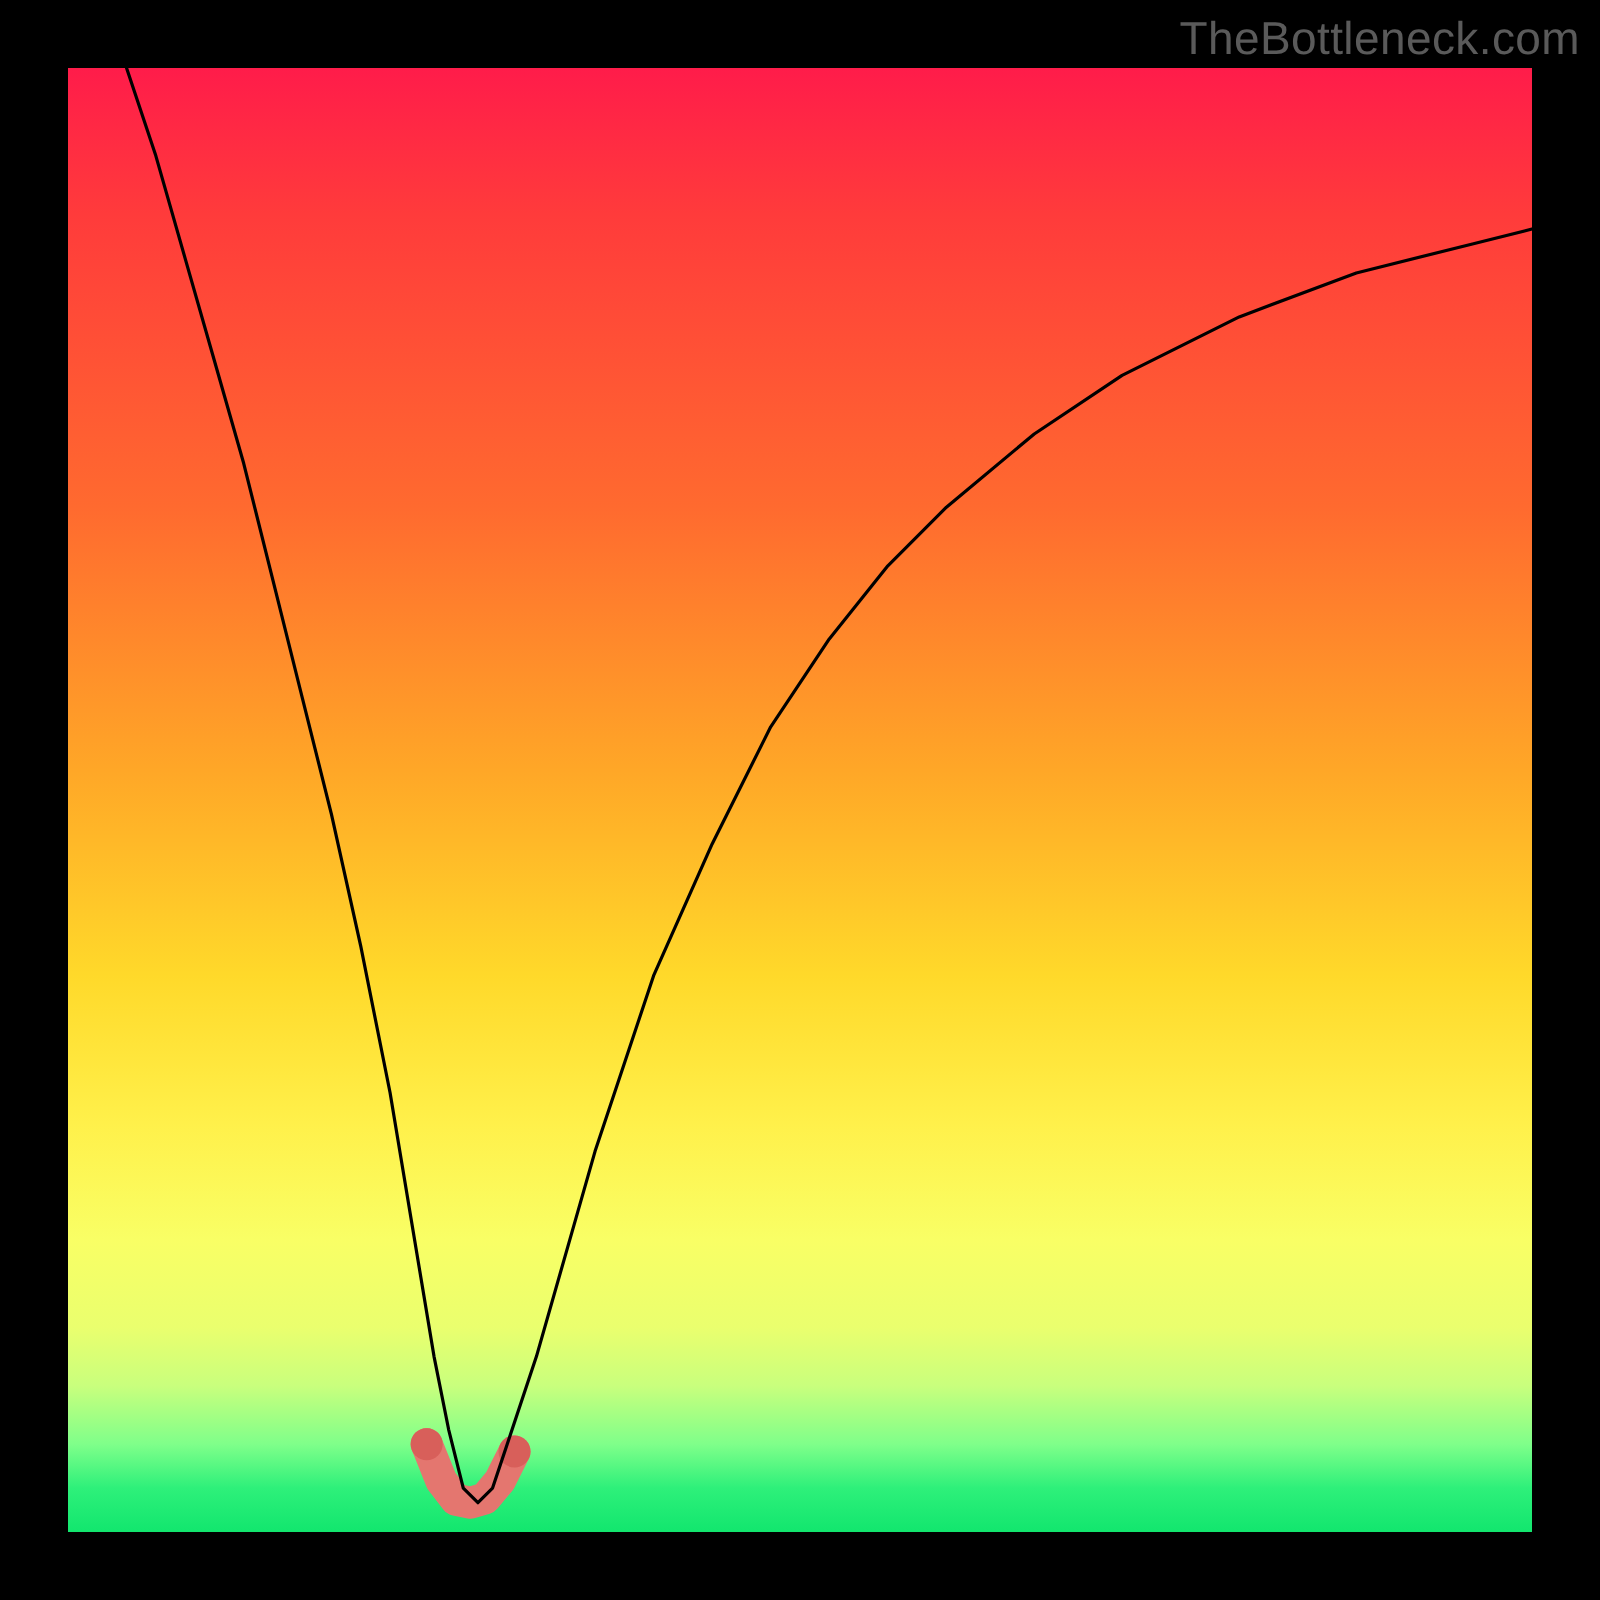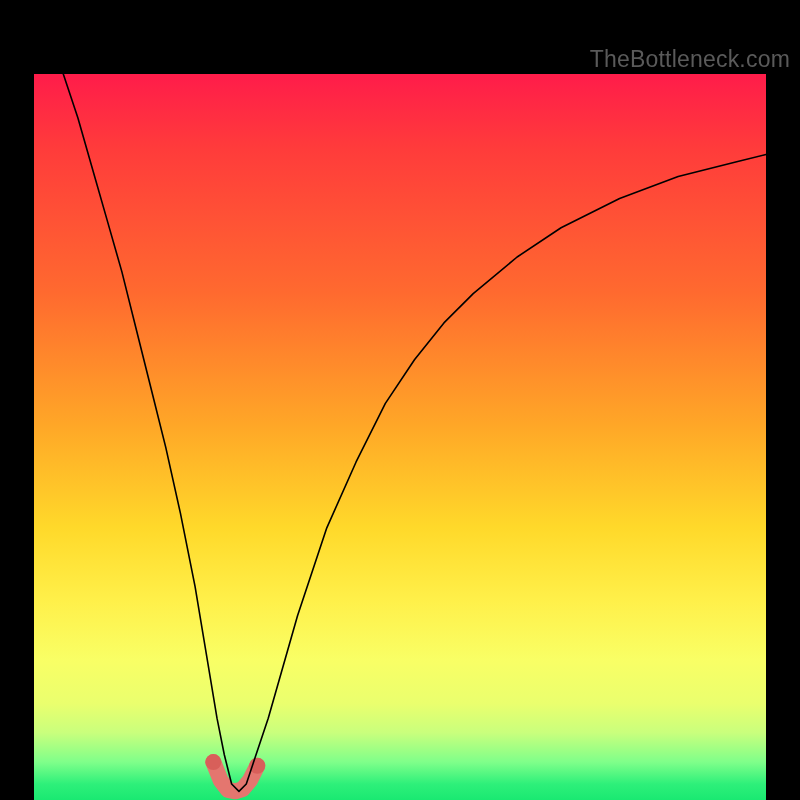--- a/index.html
+++ b/index.html
@@ -8,21 +8,20 @@
     width: 800px;
     height: 800px;
     overflow: hidden;
     background: #000;
     font-family: Arial, Helvetica, sans-serif;
   }
   .frame {
     position: absolute;
     inset: 0;
     background: #000;
-    margin-top: 40px;
   }
   .plot-area {
     position: absolute;
     left: 34px;
     top: 34px;
     width: 732px;
     height: 732px;
     
     background: linear-gradient(
       to bottom,

